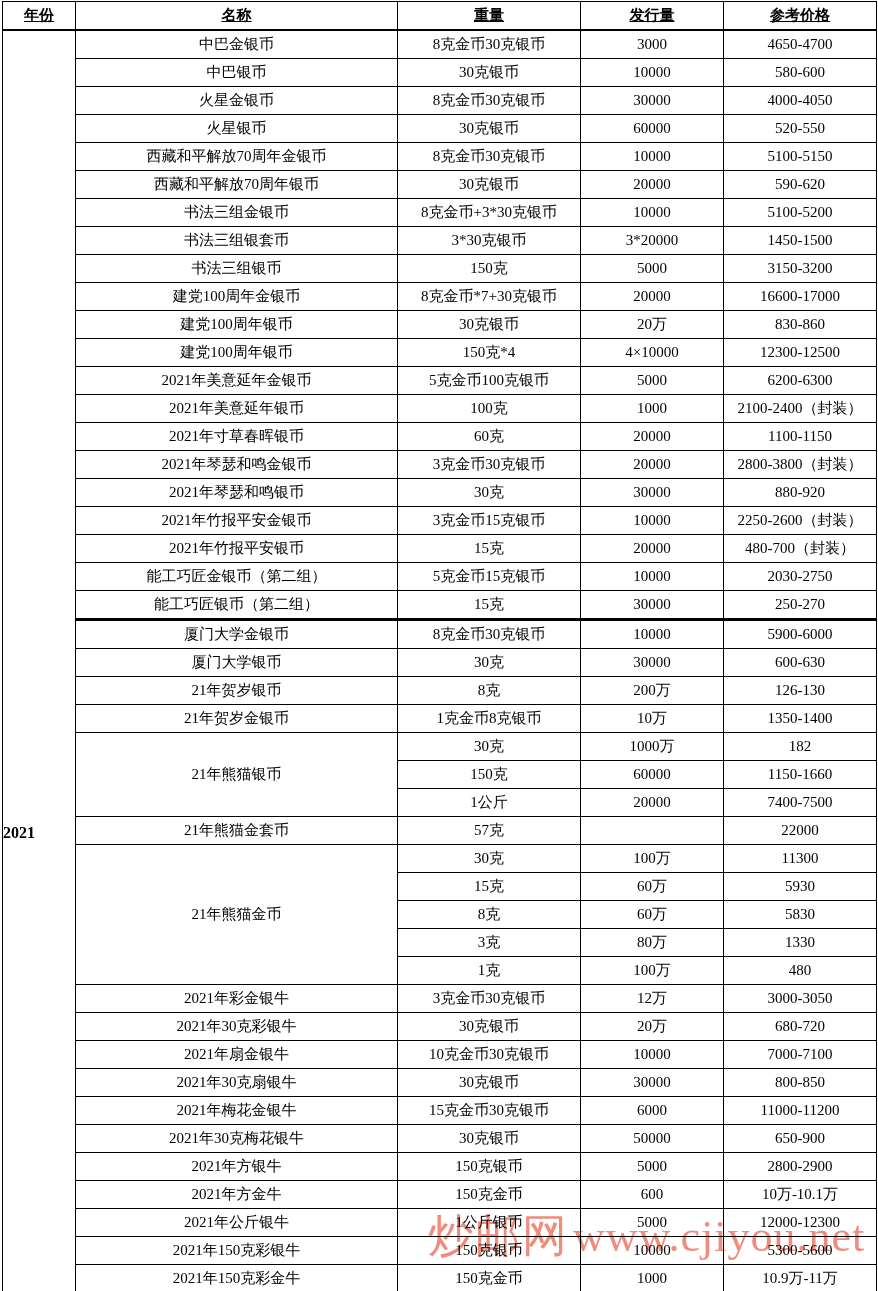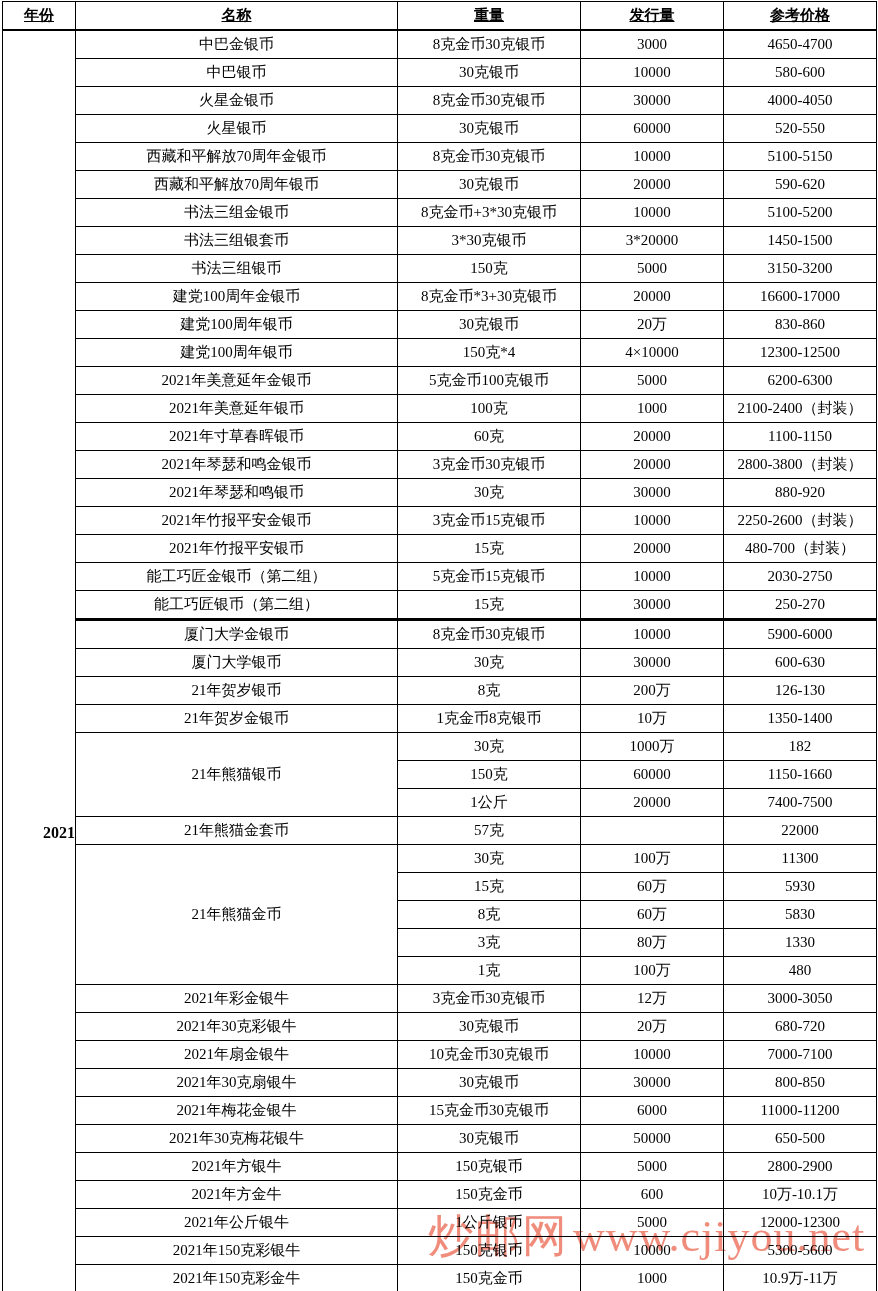--- a/index.html
+++ b/index.html
@@ -62,21 +62,21 @@
     height: 27px;
   }
   .price-table td.year-cell {
     vertical-align: top;
     font-weight: bold;
     font-size: 16px;
   }
   .price-table td.year-cell .year-label {
     display: block;
     margin-top: 793px;
-    text-align: right;
+    text-align: left;
   }
   .price-table tr.section-start td {
     border-top: 3px solid #000;
     margin-top: 28px;
   }
   .price-table {
     border: 1px solid #000;
   }
   .price-table tbody tr:last-child td {
     border-bottom: 3px solid #000;
@@ -160,21 +160,21 @@
         <td>1450-1500</td>
       </tr>
       <tr>
         <td>书法三组银币</td>
         <td>150克</td>
         <td>5000</td>
         <td>3150-3200</td>
       </tr>
       <tr>
         <td>建党100周年金银币</td>
-        <td>8克金币*3+30克银币</td>
+        <td>8克金币*7+30克银币</td>
         <td>20000</td>
         <td>16600-17000</td>
       </tr>
       <tr>
         <td>建党100周年银币</td>
         <td>30克银币</td>
         <td>20万</td>
         <td>830-860</td>
       </tr>
       <tr>
@@ -336,21 +336,21 @@
       <tr>
         <td>2021年梅花金银牛</td>
         <td>15克金币30克银币</td>
         <td>6000</td>
         <td>11000-11200</td>
       </tr>
       <tr>
         <td>2021年30克梅花银牛</td>
         <td>30克银币</td>
         <td>50000</td>
-        <td>650-500</td>
+        <td>650-900</td>
       </tr>
       <tr>
         <td>2021年方银牛</td>
         <td>150克银币</td>
         <td>5000</td>
         <td>2800-2900</td>
       </tr>
       <tr>
         <td>2021年方金牛</td>
         <td>150克金币</td>

